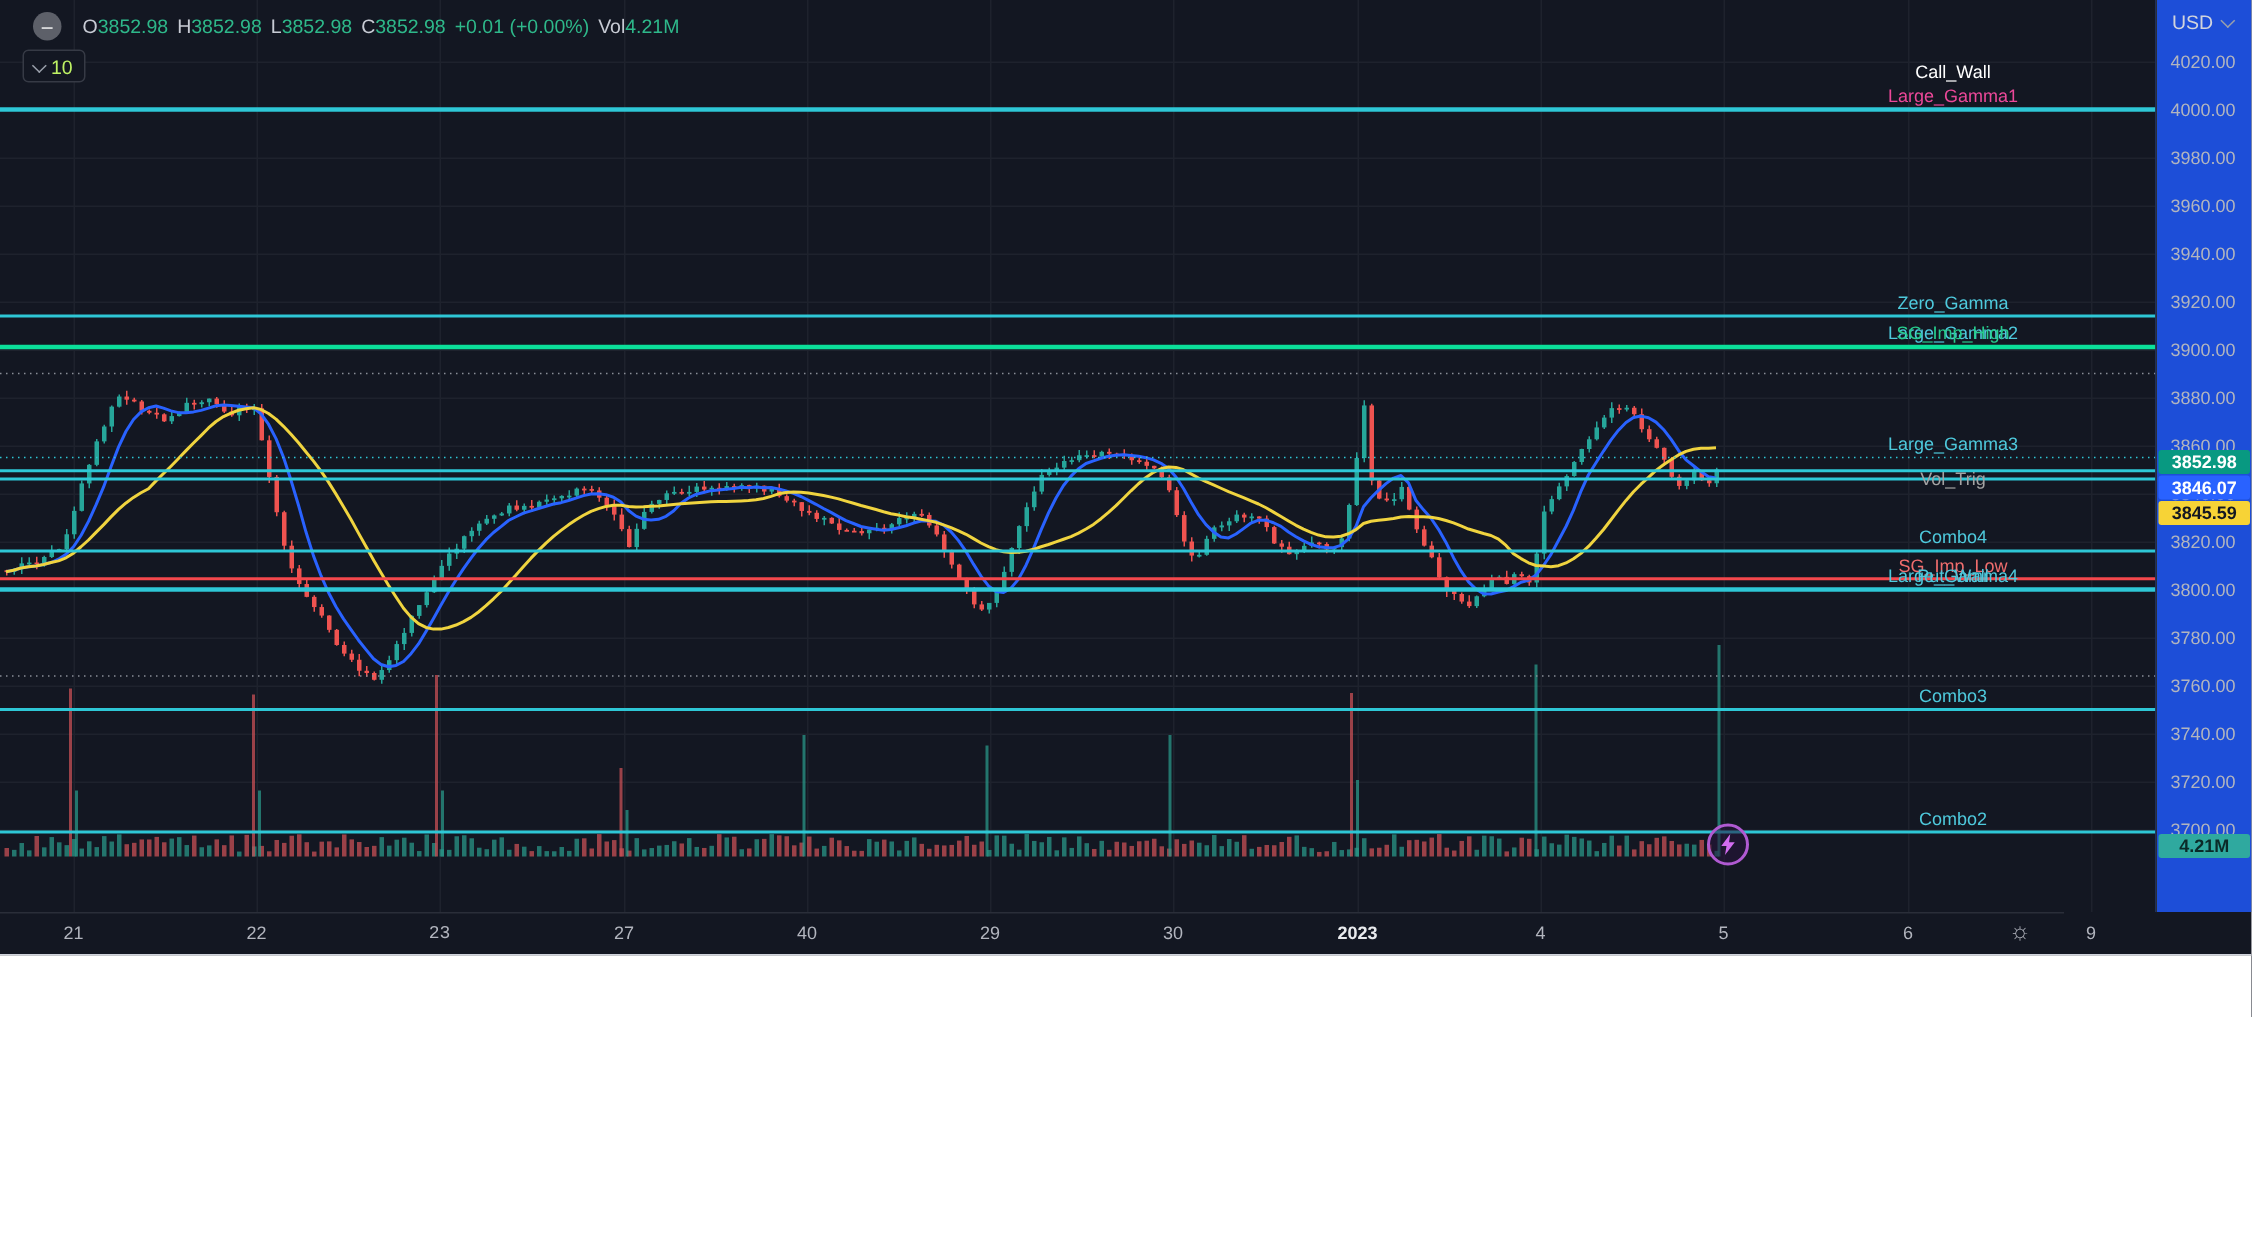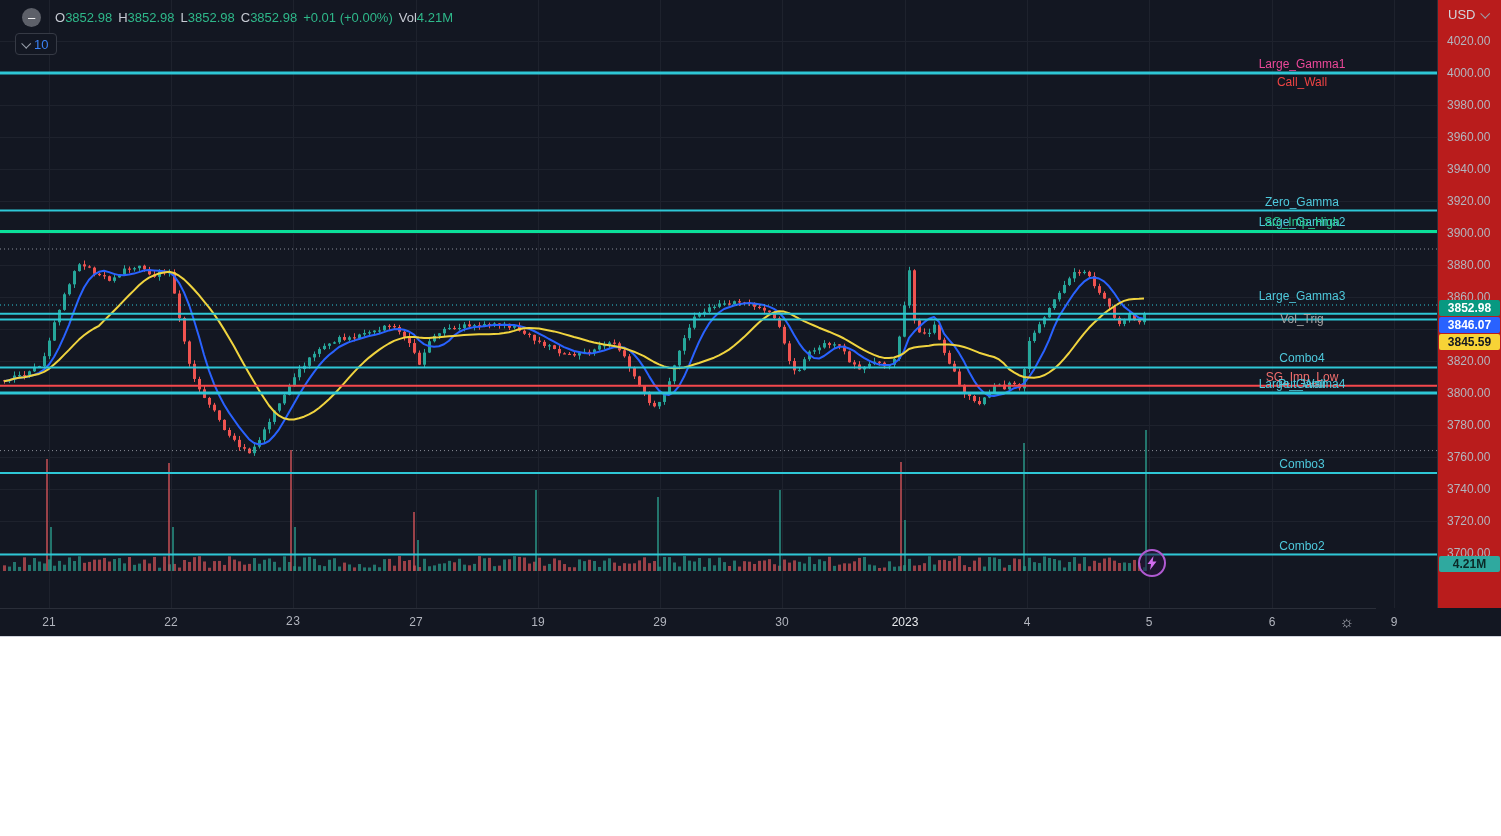--- a/index.html
+++ b/index.html
@@ -9,31 +9,31 @@
   #levels-layer,#labels-layer{position:absolute;left:0;top:0;width:1437px;height:608px;pointer-events:none;}
   .lvl-label{position:absolute;width:260px;text-align:center;font-size:12px;letter-spacing:0;line-height:12px;}
   
   .legend{position:absolute;left:14px;top:8px;display:flex;align-items:center;gap:6px;white-space:nowrap;}
   .legend .title{color:#e8eaed;font-size:17px;}
   .legend .dim{color:#e8eaed;}
   .minus-circle{width:19px;height:19px;border-radius:50%;background:#5d6069;color:#fff;display:flex;align-items:center;justify-content:center;font-size:13px;line-height:13px;margin:0 8px;}
   .ohlc{display:flex;gap:6px;font-size:13px;align-items:center;}
   .ohlc .k{color:#c7cbd4;}
   .ohlc .v{color:#2eb88a;}
-  .chip{position:absolute;left:15px;top:33px;height:20px;padding:0 8px 0 6px;border:1px solid #363a45;border-radius:4px;display:flex;align-items:center;gap:5px;color:#3b82f6;font-size:13px;background:#131722;}
+  .chip{position:absolute;left:15px;top:33px;height:20px;padding:0 8px 0 6px;border:1px solid #363a45;border-radius:4px;display:flex;align-items:center;gap:5px;color:#bef264;font-size:13px;background:#131722;}
   .chev{width:6px;height:6px;border-right:1.6px solid #9aa0ab;border-bottom:1.6px solid #9aa0ab;transform:rotate(45deg) translateY(-1px);display:inline-block;}
   
-  .price-axis{position:absolute;left:1437px;top:0;width:64px;height:608px;background:#b91c1c;border-left:1px solid #2a2e39;}
+  .price-axis{position:absolute;left:1437px;top:0;width:64px;height:608px;background:#1d4ed8;border-left:1px solid #2a2e39;}
   .usd{position:absolute;left:10px;top:7px;color:#d1d4dc;font-size:13px;display:flex;gap:6px;align-items:center;}
   .tick{position:absolute;left:9px;color:#b2b5be;font-size:12px;}
   .badge{position:absolute;left:1px;width:61px;height:16px;border-radius:2px;font-size:12px;font-weight:bold;display:flex;align-items:center;justify-content:center;}
   
   .time-axis{position:absolute;left:0;top:608px;width:1376px;height:28px;background:#131722;border-top:1px solid #2a2e39;}
   .tlabel{position:absolute;top:6px;transform:translateX(-50%);color:#b2b5be;font-size:12px;}
-  .tlabel.major{color:#e8eaed;font-weight:normal;}
+  .tlabel.major{color:#e8eaed;font-weight:bold;}
   .sun{position:absolute;right:22px;top:4px;color:#b2b5be;font-size:16px;}
   .logo-bolt{position:absolute;left:1138px;top:549px;width:24px;height:24px;border-radius:50%;border:2px solid #b05ad2;background:rgba(40,20,60,.55);display:flex;align-items:center;justify-content:center;}
 </style>
 </head>
 <body>
 
 <div class="stage">
   <div class="pane">
     <svg id="chart-svg" width="1437" height="608">
         <line x1="49.5" y1="0" x2="49.5" y2="608" stroke="#1e222d" stroke-width="1"></line>
@@ -778,21 +778,21 @@
         <line x1="0" y1="319.40000000000003" x2="1437" y2="319.40000000000003" stroke="#2ec7d6" stroke-width="2"></line>
         <line x1="0" y1="367.40000000000003" x2="1437" y2="367.40000000000003" stroke="#2ec7d6" stroke-width="2"></line>
         <line x1="0" y1="385.8" x2="1437" y2="385.8" stroke="#f5484d" stroke-width="2"></line>
         <line x1="0" y1="393" x2="1437" y2="393" stroke="#2ec7d6" stroke-width="3"></line>
         <line x1="0" y1="450.6" x2="1437" y2="450.6" stroke="#8a8e98" stroke-width="1" stroke-dasharray="1,3"></line>
         <line x1="0" y1="473" x2="1437" y2="473" stroke="#2ec7d6" stroke-width="2"></line>
         <line x1="0" y1="554.6" x2="1437" y2="554.6" stroke="#2ec7d6" stroke-width="2"></line>
       </svg>
     <div id="labels-layer">
         <div class="lvl-label" style="left: 1172px; top: 58px; color: #ec4899;">Large_Gamma1</div>
-        <div class="lvl-label" style="left: 1172px; top: 76px; color: #ef4444;">Call_Wall</div>
+        <div class="lvl-label" style="left: 1172px; top: 42px; color: #ffffff;">Call_Wall</div>
         <div class="lvl-label" style="left: 1172px; top: 195.6px; color: rgb(78, 201, 220);">Zero_Gamma</div>
         <div class="lvl-label" style="left: 1172px; top: 216.4px; color: rgb(78, 201, 220);">Large_Gamma2</div>
         <div class="lvl-label" style="left: 1172px; top: 216.4px; color: rgb(39, 204, 141);">SG_Imp_High</div>
         <div class="lvl-label" style="left: 1172px; top: 290px; color: rgb(78, 201, 220);">Large_Gamma3</div>
         <div class="lvl-label" style="left: 1172px; top: 313px; color: #a3a3a3;">Vol_Trig</div>
         <div class="lvl-label" style="left: 1172px; top: 352.4px; color: rgb(78, 201, 220);">Combo4</div>
         <div class="lvl-label" style="left: 1172px; top: 370.8px; color: rgb(240, 109, 109);">SG_Imp_Low</div>
         <div class="lvl-label" style="left: 1172px; top: 378px; color: rgb(78, 201, 220);">Large_Gamma4</div>
         <div class="lvl-label" style="left: 1172px; top: 378px; color: rgb(78, 201, 220);">Put_Wall</div>
         <div class="lvl-label" style="left: 1172px; top: 458px; color: rgb(78, 201, 220);">Combo3</div>
@@ -854,21 +854,21 @@
         <div class="badge" style="top: 556px; background: rgb(47, 169, 159); color: rgb(11, 42, 40);">4.21M</div>
       </div>
   </div>
 
   <div class="time-axis">
     <div id="time-labels">
         <div class="tlabel" style="left: 49px;">21</div>
         <div class="tlabel" style="left: 171px;">22</div>
         <div class="tlabel" style="left: 293px; font-family: Liberation Mono, monospace;">23</div>
         <div class="tlabel" style="left: 416px;">27</div>
-        <div class="tlabel" style="left: 538px;">19</div>
+        <div class="tlabel" style="left: 538px;">40</div>
         <div class="tlabel" style="left: 660px;">29</div>
         <div class="tlabel" style="left: 782px;">30</div>
         <div class="tlabel major" style="left: 905px;">2023</div>
         <div class="tlabel" style="left: 1027px;">4</div>
         <div class="tlabel" style="left: 1149px;">5</div>
         <div class="tlabel" style="left: 1272px;">6</div>
         <div class="tlabel" style="left: 1394px;">9</div>
       </div>
     <div class="sun">☼</div>
   </div>

